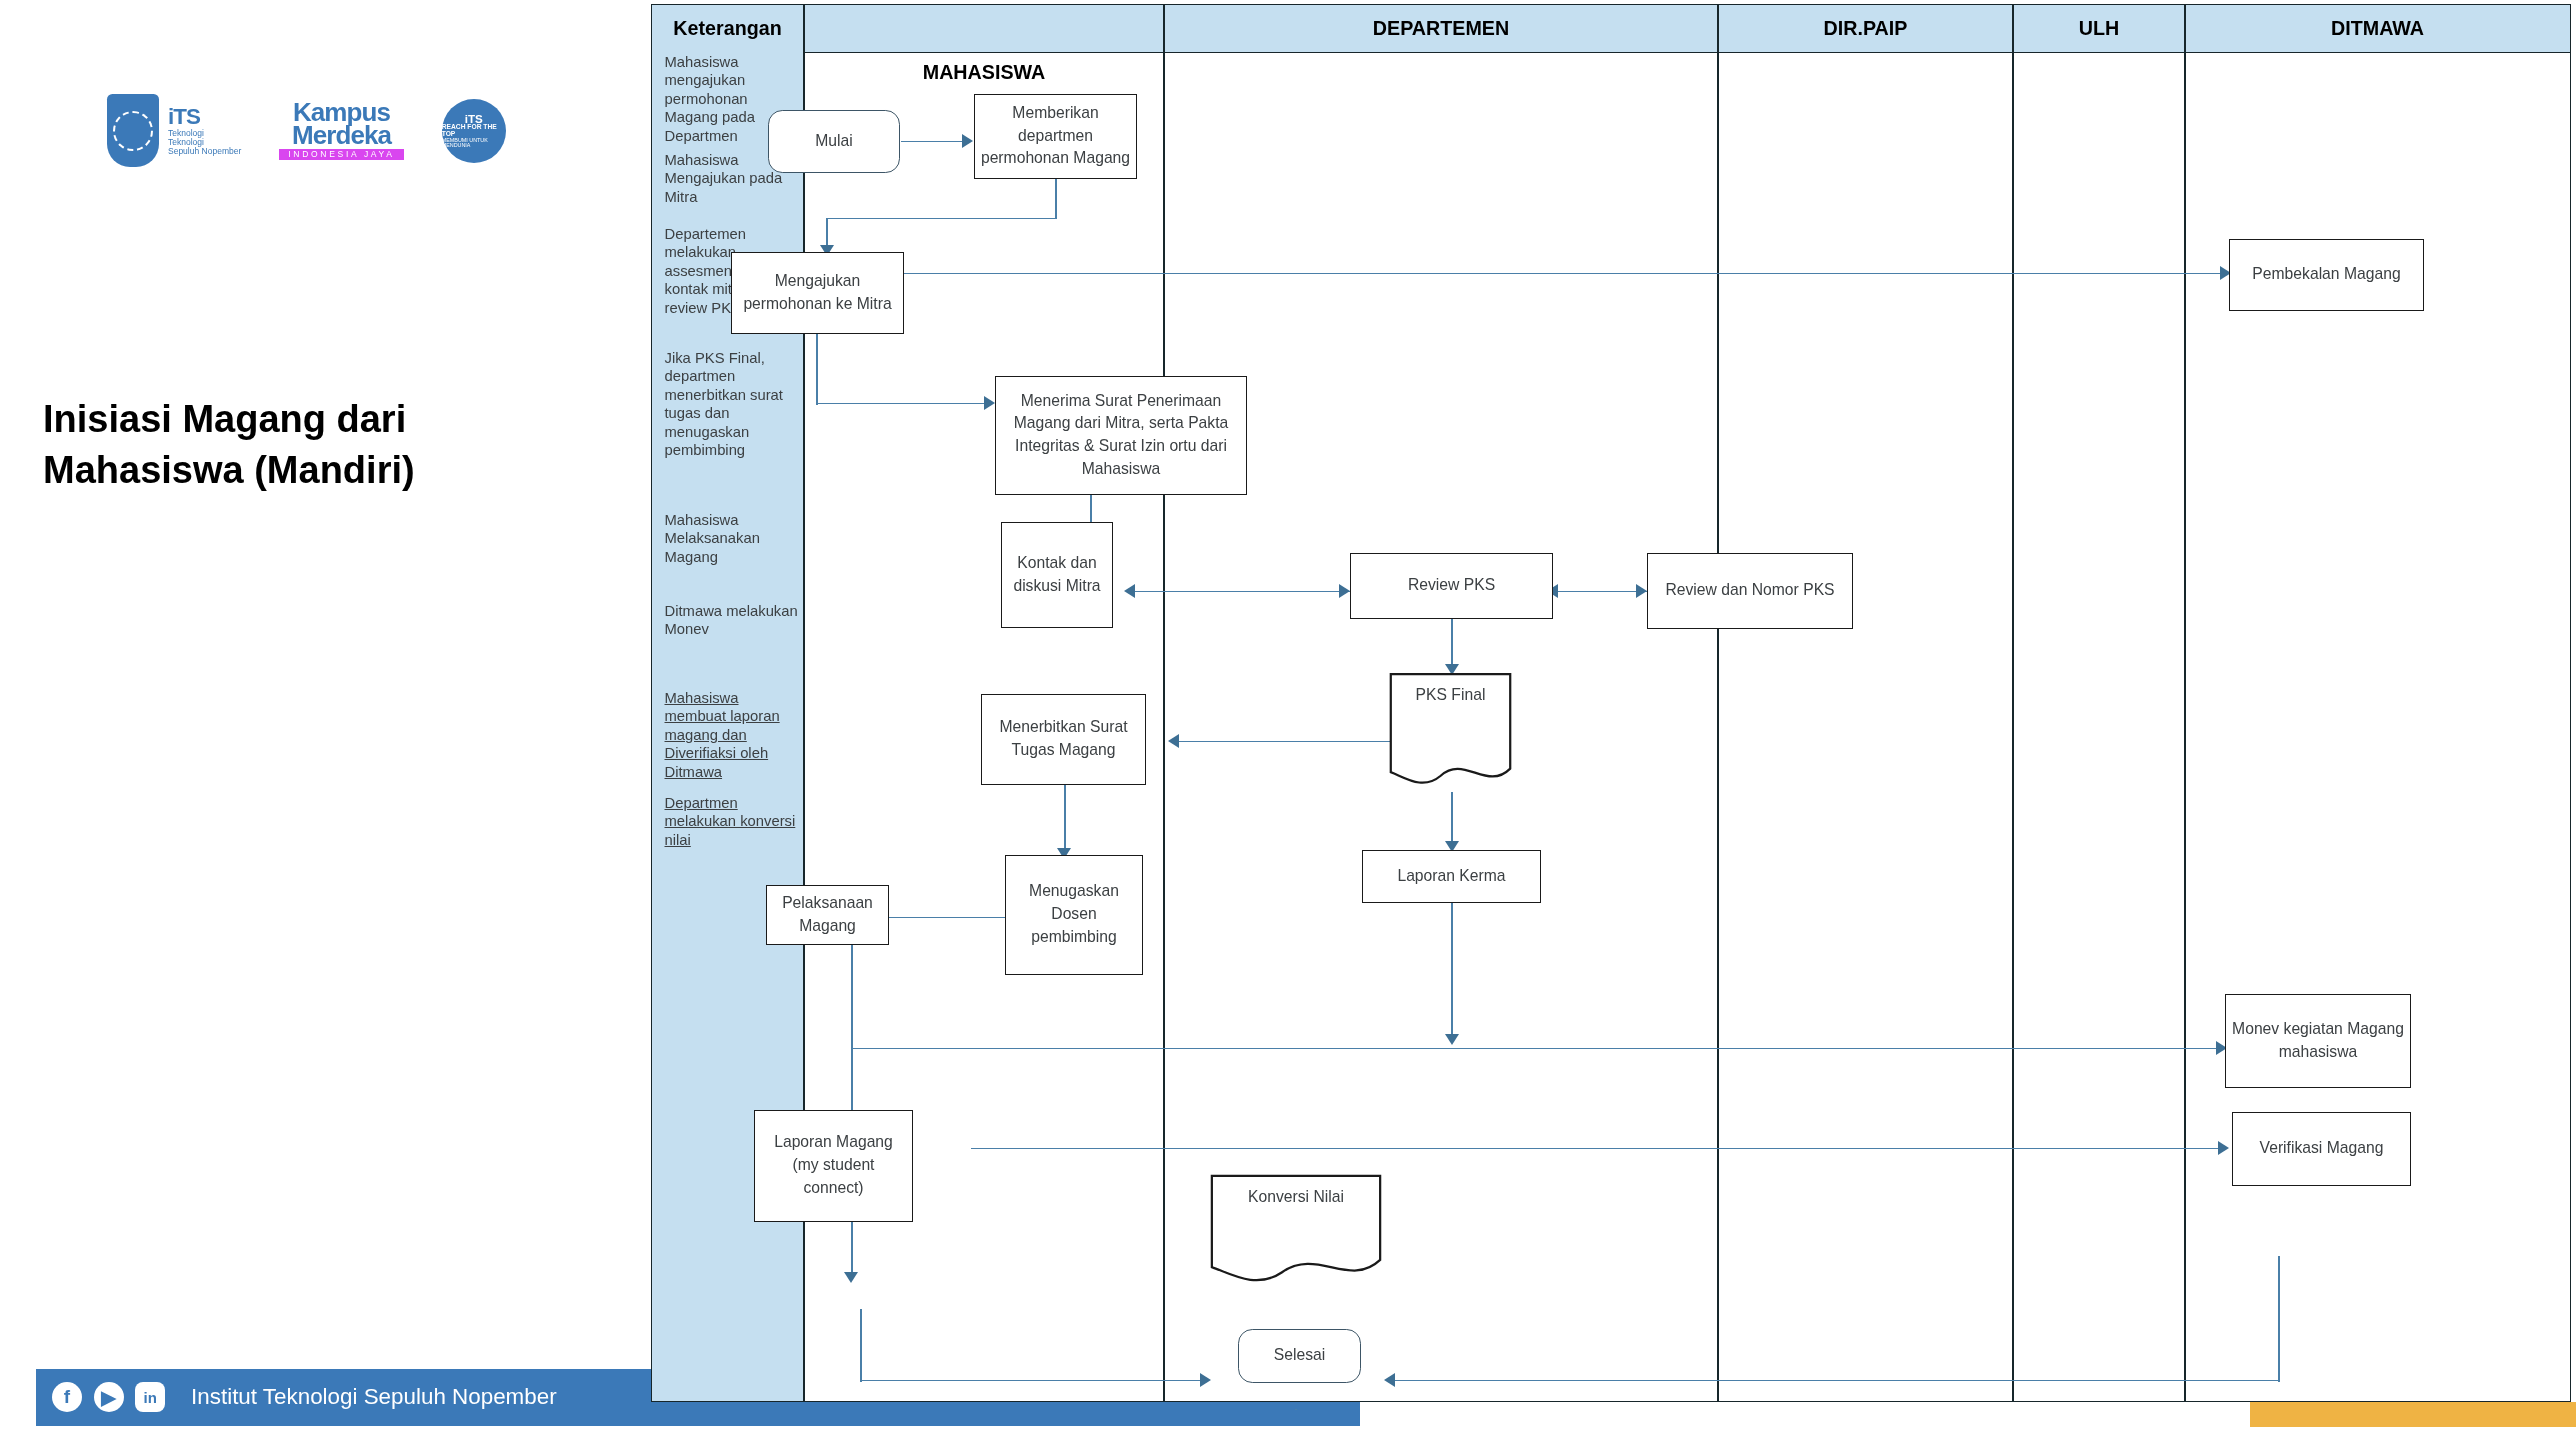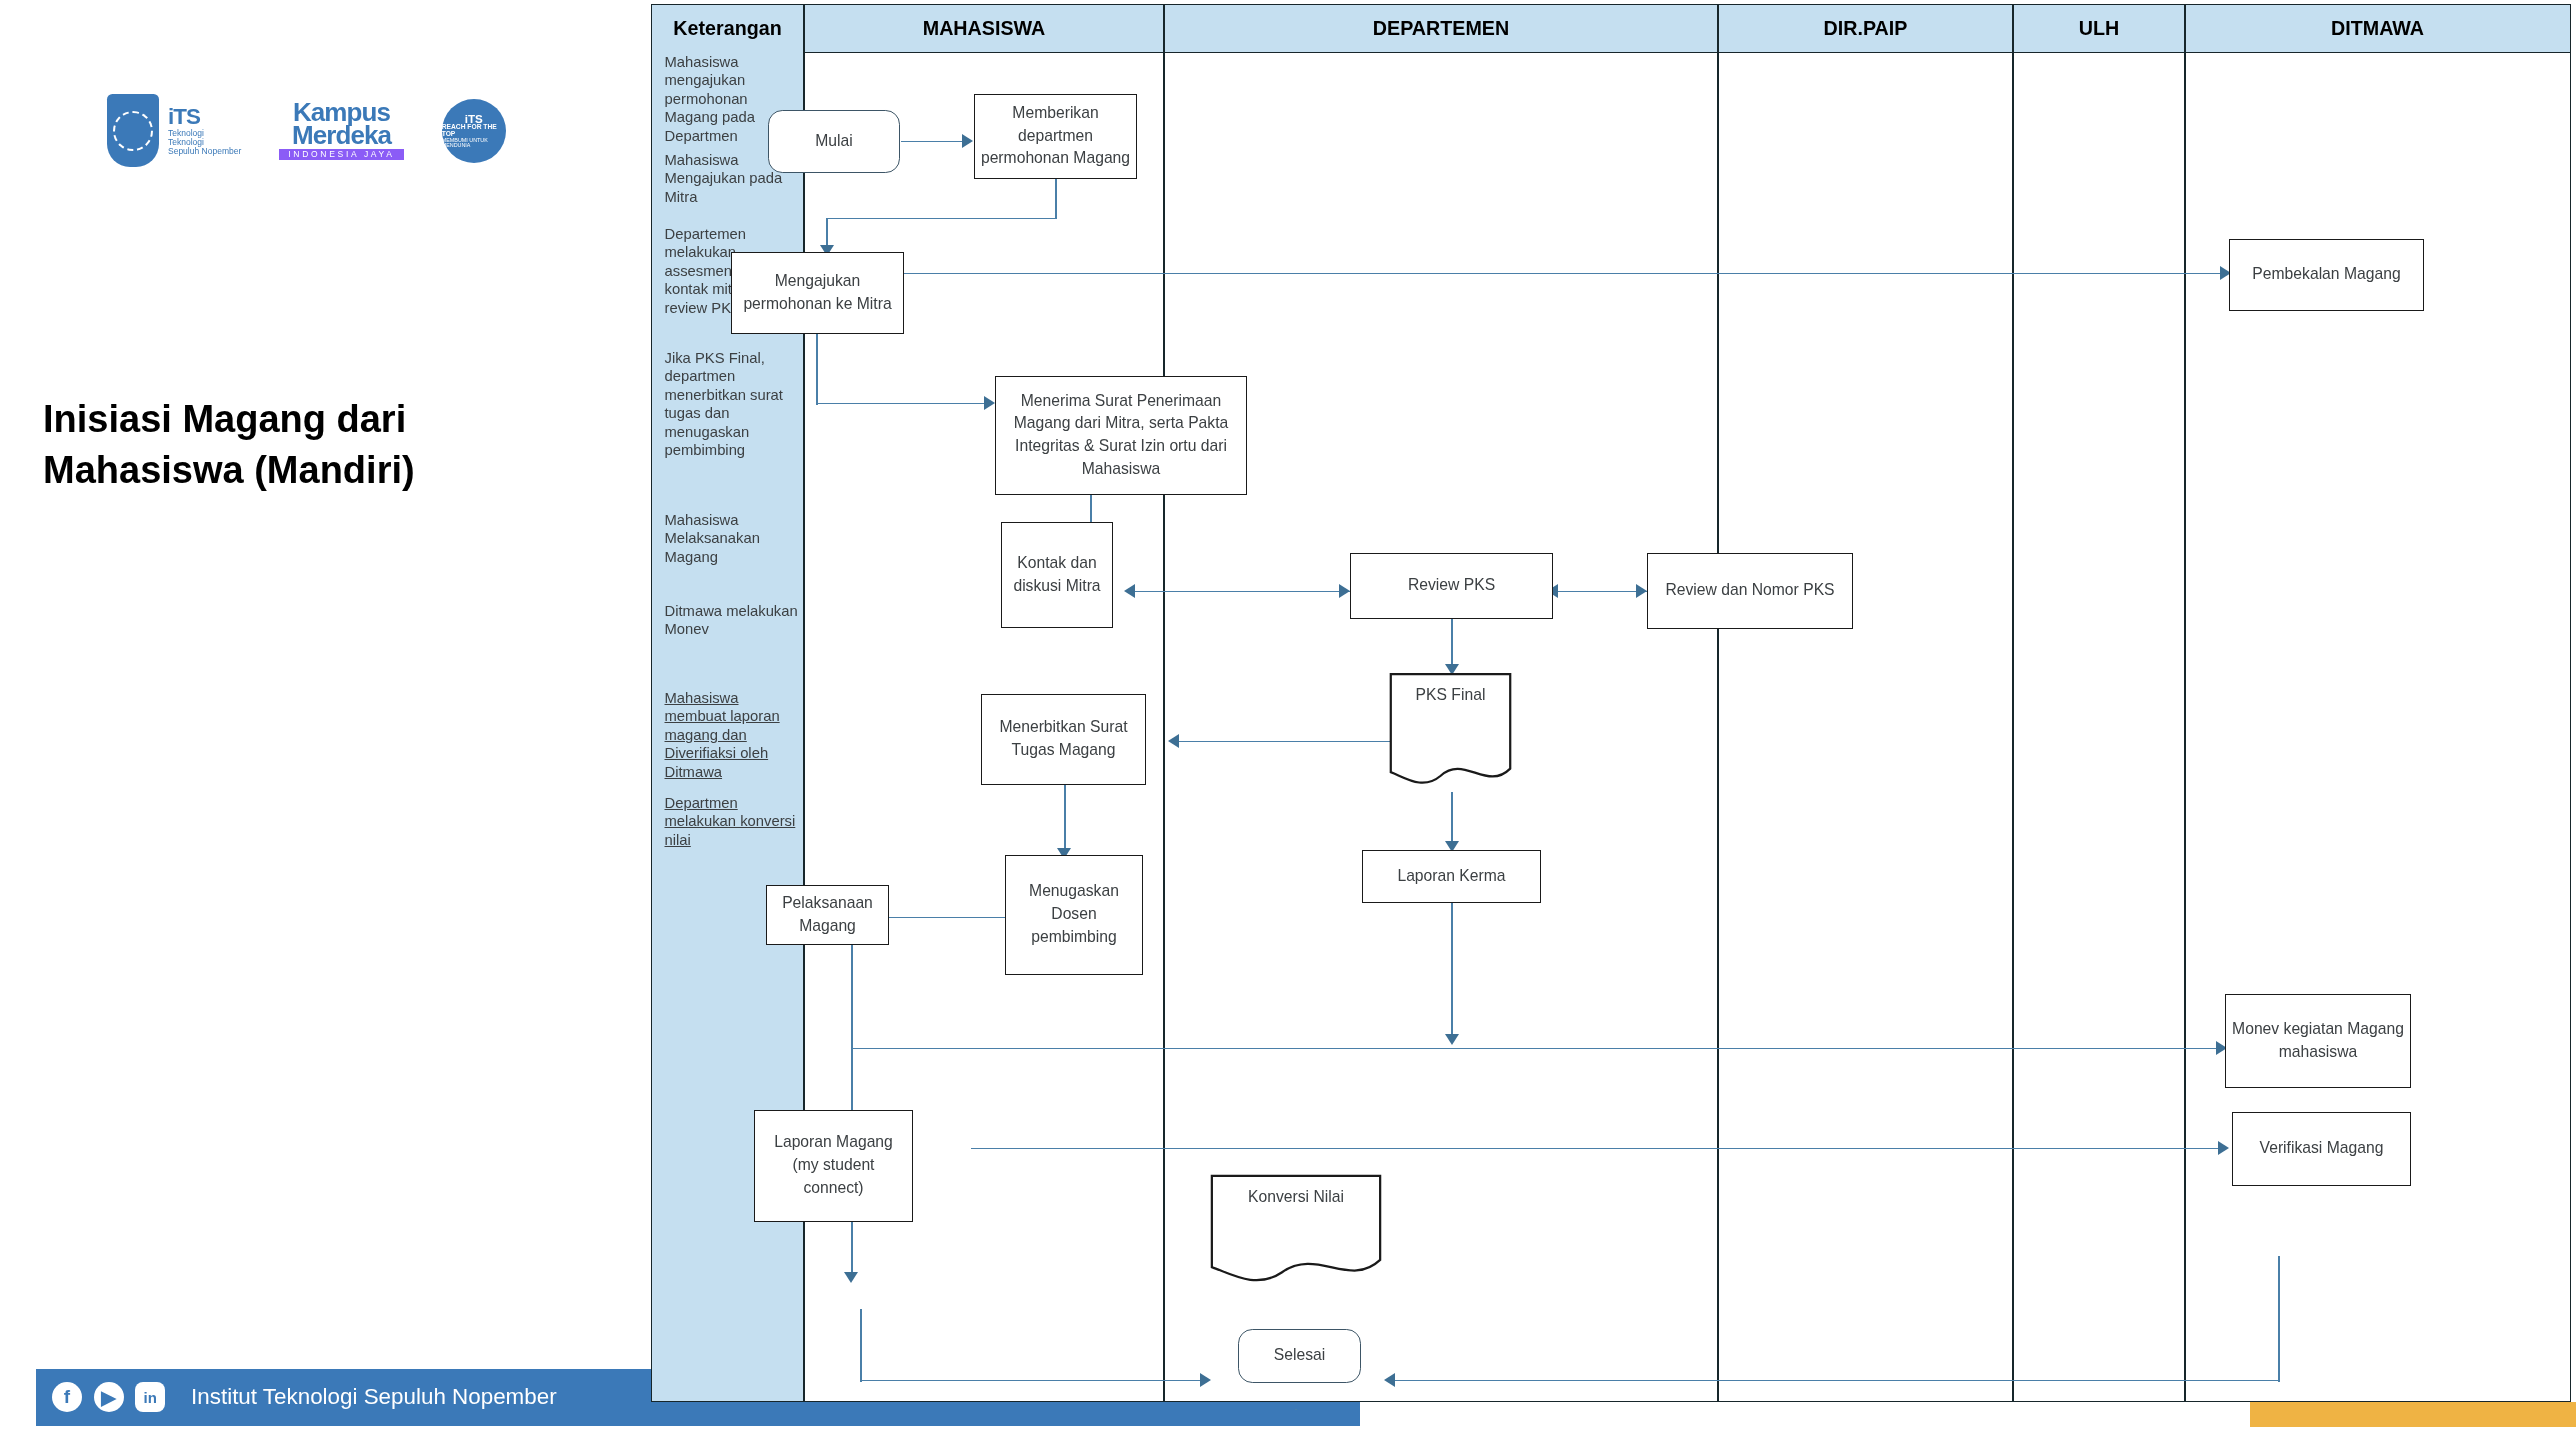--- a/index.html
+++ b/index.html
@@ -15,21 +15,21 @@
               border-radius:5.4px 5.4px 23px 23px;position:relative;}
   .its-shield::after{content:"";position:absolute;left:50%;top:50%;
               transform:translate(-50%,-50%);width:36px;height:36px;
               border:2.7px dashed #ffffff;border-radius:50%;}
   .its-wordmark{display:flex;flex-direction:column;line-height:1.05;}
   .its-wordmark .big{font-size:22.4px;font-weight:bold;color:#3b79b8;letter-spacing:-0.9px;}
   .its-wordmark .small{font-size:8.5px;color:#3b79b8;}
   .logo-km{display:flex;flex-direction:column;align-items:center;line-height:0.88;}
   .logo-km .k1{font-size:26px;font-weight:bold;color:#3b79b8;letter-spacing:-0.9px;}
   .logo-km .k2{font-size:26px;font-weight:bold;color:#3b79b8;letter-spacing:-0.9px;}
-  .logo-km .k3{margin-top:2.7px;background:#8b5cf6;color:#ffffff;font-size:8.5px;
+  .logo-km .k3{margin-top:2.7px;background:#d946ef;color:#ffffff;font-size:8.5px;
                letter-spacing:2.7px;padding:1.8px 9px;}
   .logo-circle{width:64px;height:64px;border-radius:50%;background:#3b79b8;
                display:flex;flex-direction:column;align-items:center;justify-content:center;
                color:#fff;line-height:1.0;}
   .logo-circle .c1{font-size:11.6px;font-weight:bold;}
   .logo-circle .c2{font-size:6.7px;font-weight:bold;}
   .logo-circle .c3{font-size:5.4px;}
 
   #main-title{position:absolute;left:43px;top:394px;width:555px;
               font-size:38px;font-weight:bold;color:#000000;line-height:1.35;}
@@ -110,21 +110,21 @@
     <span class="soc" style="font-size:15px;">in</span>
     <span id="footer-text">Institut Teknologi Sepuluh Nopember</span>
   </div>
 </div>
 <div id="accent-bar"></div>
 
 <div id="chart">
 
   <div id="hdr">
     <div class="hdr-cell" style="left:0;width:151px;">Keterangan</div>
-    <div class="hdr-cell" style="left:153px;width:358px;">MAHASISWA</div>
+    <div class="hdr-cell" style="left:153px;width:358px;margin-top:44px;">MAHASISWA</div>
     <div class="hdr-cell" style="left:513px;width:552px;">DEPARTEMEN</div>
     <div class="hdr-cell" style="left:1067px;width:293px;">DIR.PAIP</div>
     <div class="hdr-cell" style="left:1362px;width:170px;">ULH</div>
     <div class="hdr-cell" style="left:1534px;width:383px;">DITMAWA</div>
   </div>
 
   <div class="vline" style="left:151px;"></div>
   <div class="vline" style="left:511px;"></div>
   <div class="vline" style="left:1065px;"></div>
   <div class="vline" style="left:1360px;"></div>

